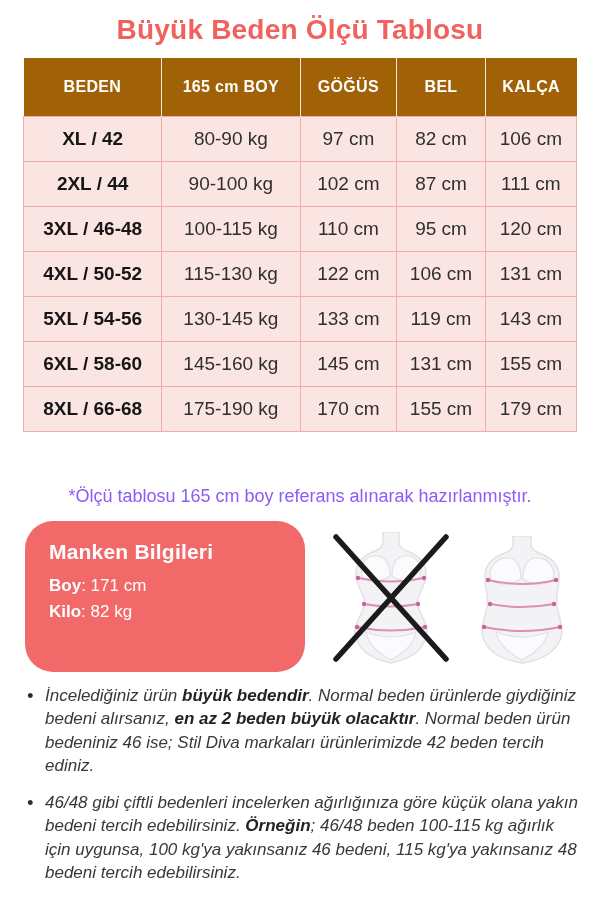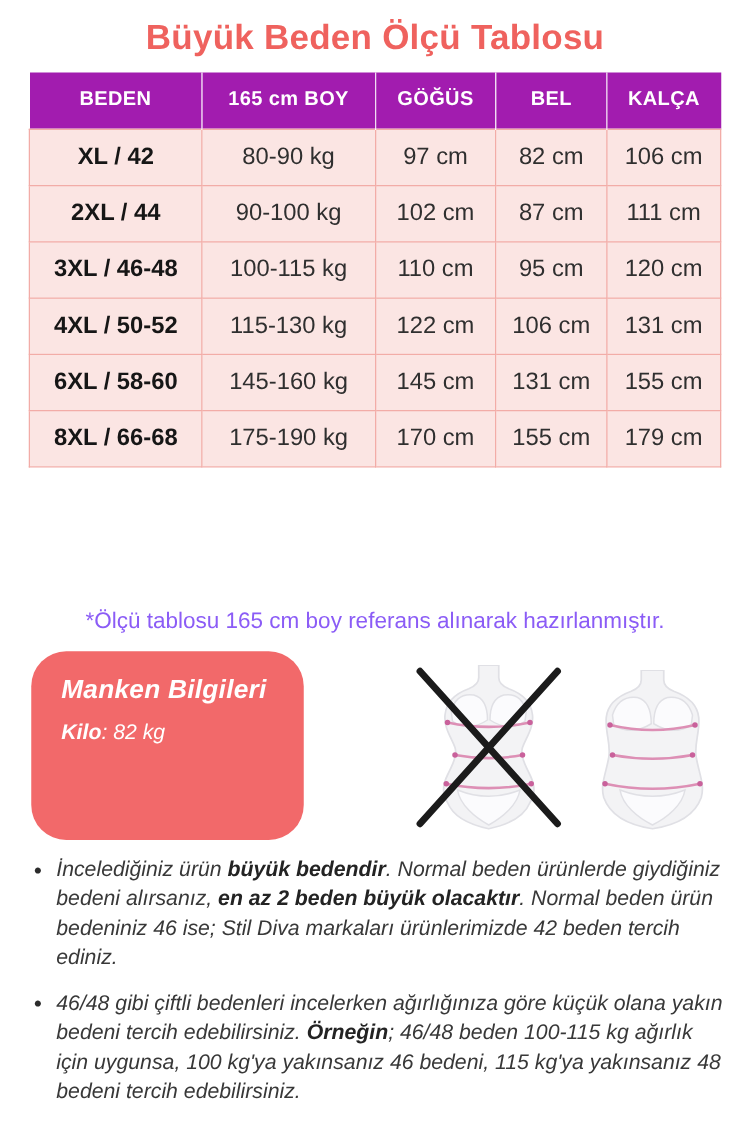--- a/index.html
+++ b/index.html
@@ -8,34 +8,34 @@
   .page { position:relative; width:600px; height:900px; background:#fff; overflow:hidden; }
 
   .title { position:absolute; top:14px; left:0; width:100%; text-align:center;
            font-size:28px; font-weight:700; color:#EF625E; letter-spacing:.2px; }
 
   table.size-table { position:absolute; top:58px; left:23px; width:554px;
                      border-collapse:collapse; table-layout:fixed; }
   .size-table col.c0 { width:25%; } .size-table col.c1 { width:25%; }
   .size-table col.c2 { width:17.5%; } .size-table col.c3 { width:16%; }
   .size-table col.c4 { width:16.5%; }
-  .size-table th { background:#a21caf; color:#fff; font-size:16px; font-weight:700;
-                   height:45px; text-align:center; letter-spacing:.3px;
+  .size-table th { background:#a16207; color:#fff; font-size:16px; font-weight:700;
+                   height:58px; text-align:center; letter-spacing:.3px;
                    border-left:1px solid rgba(255,255,255,.85); }
   .size-table th:first-child { border-left:none; }
   .size-table td { background:#FBE5E3; height:45px; text-align:center;
                    font-size:19px; color:#2F2F2F; border:1px solid #F2ACA7; }
   .size-table td.col-size { font-weight:700; color:#161616; font-size:19px; }
   .size-table tr td:first-child { border-left:1px solid #F2ACA7; }
 
   .footnote { position:absolute; top:486px; left:0; width:100%; text-align:center;
               font-size:18px; color:#8b5cf6; }
 
-  .model-box { position:absolute; top:521px; left:25px; width:218px; height:151px;
-               background:#F2696A; border-radius:28px; padding:19px 22px 0 24px; color:#fff;font-style:italic; }
+  .model-box { position:absolute; top:521px; left:25px; width:280px; height:151px;
+               background:#F2696A; border-radius:28px; padding:19px 22px 0 24px; color:#fff; }
   .model-box h2 { font-size:21px; font-weight:700; margin-bottom:9px; letter-spacing:.2px; }
   .model-line { font-size:17px; line-height:1.55; }
   .model-line b { font-weight:700; }
 
   .figure { position:absolute; }
   .fig-slim  { top:532px; left:328px; width:126px; height:132px; }
   .fig-plus  { top:536px; left:466px; width:112px; height:128px; }
 
   ul.notes { position:absolute; top:684px; left:24px; width:556px; list-style:none; }
   ul.notes li { position:relative; padding-left:21px; font-size:17px; line-height:1.38;
@@ -91,40 +91,48 @@
           <td>120 cm</td>
         </tr>
         <tr>
           <td class="col-size">4XL / 50-52</td>
           <td>115-130 kg</td>
           <td>122 cm</td>
           <td>106 cm</td>
           <td>131 cm</td>
         </tr>
         <tr>
+          <td class="col-size">5XL / 54-56</td>
+          <td>130-145 kg</td>
+          <td>133 cm</td>
+          <td>119 cm</td>
+          <td>143 cm</td>
+        </tr>
+        <tr>
           <td class="col-size">6XL / 58-60</td>
           <td>145-160 kg</td>
           <td>145 cm</td>
           <td>131 cm</td>
           <td>155 cm</td>
         </tr>
         <tr>
           <td class="col-size">8XL / 66-68</td>
           <td>175-190 kg</td>
           <td>170 cm</td>
           <td>155 cm</td>
           <td>179 cm</td>
         </tr>
       </tbody>
   </table>
 
   <p class="footnote">*Ölçü tablosu 165 cm boy referans alınarak hazırlanmıştır.</p>
 
   <div class="model-box">
     <h2>Manken Bilgileri</h2>
+    <div class="model-line"><b>Boy</b><span>: 171 cm</span></div>
     <div class="model-line"><b>Kilo</b><span>: 82 kg</span></div>
   </div>
 
   <svg class="figure fig-slim" viewBox="0 0 126 132">
     <path d="M55,0 L55,10 C55,14 52,17 47,19 C36,23 29,30 28,40 C27,50 33,58 36,66
              C38,72 34,80 30,88 C26,96 26,104 30,110 C34,120 44,127 63,131
              C82,127 92,120 96,110 C100,104 100,96 96,88 C92,80 88,72 90,66
              C93,58 99,50 98,40 C97,30 90,23 79,19 C74,17 71,14 71,10 L71,0 Z" fill="#F3F3F5" stroke="#E0E0E5" stroke-width="1.4"></path>
     <path d="M33,37 Q37,22 51,24 Q62,27 62,44 Q47,54 34,45 Z" fill="#FBFBFD" stroke="#E0E0E5" stroke-width="1.2"></path>
     <path d="M93,37 Q89,22 75,24 Q64,27 64,44 Q79,54 92,45 Z" fill="#FBFBFD" stroke="#E0E0E5" stroke-width="1.2"></path>

